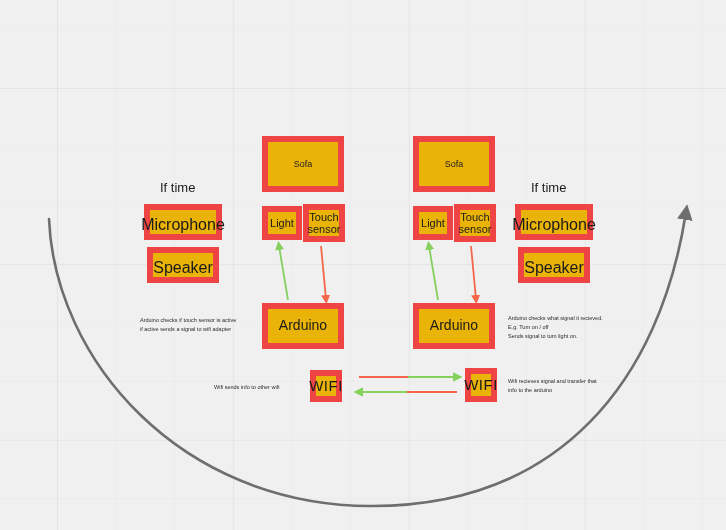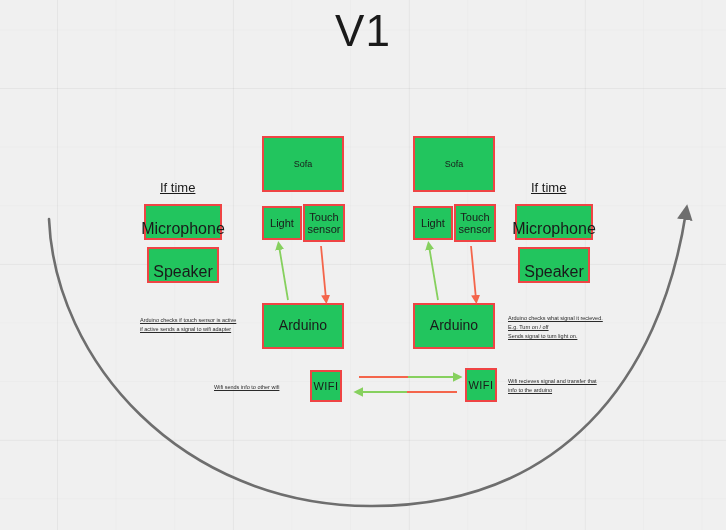--- a/index.html
+++ b/index.html
@@ -41,41 +41,40 @@
     text-align: center;
     font-size: 44px;
     font-weight: 400;
     color: #1a1a1a;
     letter-spacing: 1px;
   }
   
   .box {
     position: absolute;
     box-sizing: border-box;
-    border: 2px solid #ef4444;
-    background: #22c55e;
+    border: 6px solid #ef4444;
+    background: #eab308;
     display: flex;
     align-items: center;
     justify-content: center;
     text-align: center;
     color: #1a1a1a;
     line-height: 1.12;
   }
   .box.sofa      { font-size: 9px; }
   .box.big-label { font-size: 16px; align-items: flex-end; }
   .box.med-label { font-size: 11px; }
-  .box.wifi      { font-size: 11px; letter-spacing: .5px; }
+  .box.wifi      { font-size: 15px; letter-spacing: .5px; }
   .box.arduino   { font-size: 14px; }
 
   
   .free-text {
     position: absolute;
     color: #1a1a1a;
     white-space: pre-line;
-    text-decoration: underline;
   }
   .iftime { font-size: 13px; }
   .note {
     font-size: 5.5px;
     line-height: 1.65;
     color: #2a2a2a;
   }
   svg.overlay {
     position: absolute;
     inset: 0;
@@ -84,21 +83,20 @@
     pointer-events: none;
   }
 </style>
 </head>
 <body>
 
 <div id="canvas">
 
   <div class="grid-layer"></div>
 
-  <div id="title">V1</div>
 
   <div class="free-text iftime" style="left:160px; top:180px;">If time</div>
 
   <div class="box big-label" style="left:144px; top:204px; width:78px; height:36px;">
     <span>Microphone</span>
   </div>
 
   <div class="box big-label" style="left:147px; top:247px; width:72px; height:36px;">
     <span>Speaker</span>
   </div>

